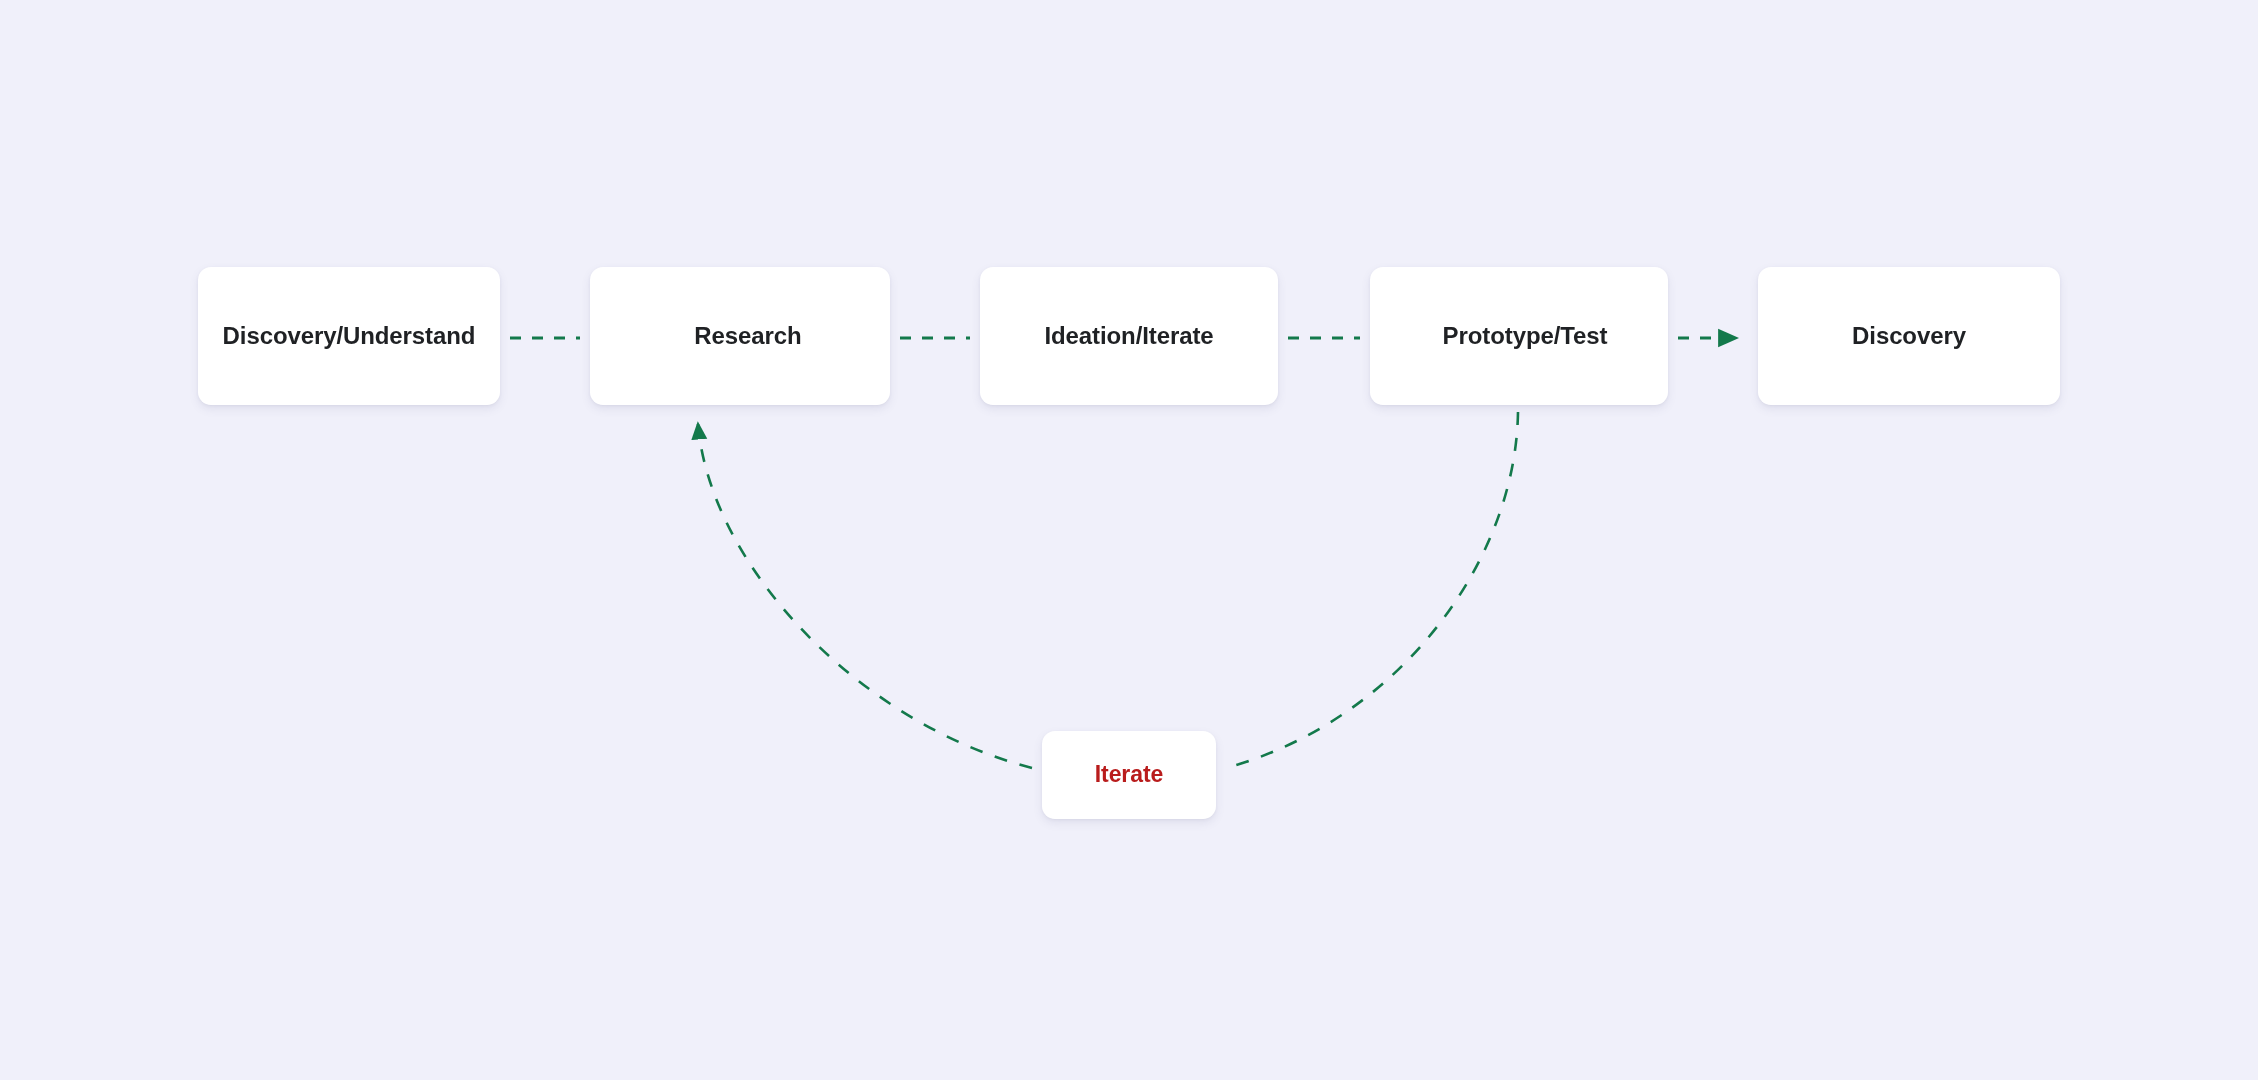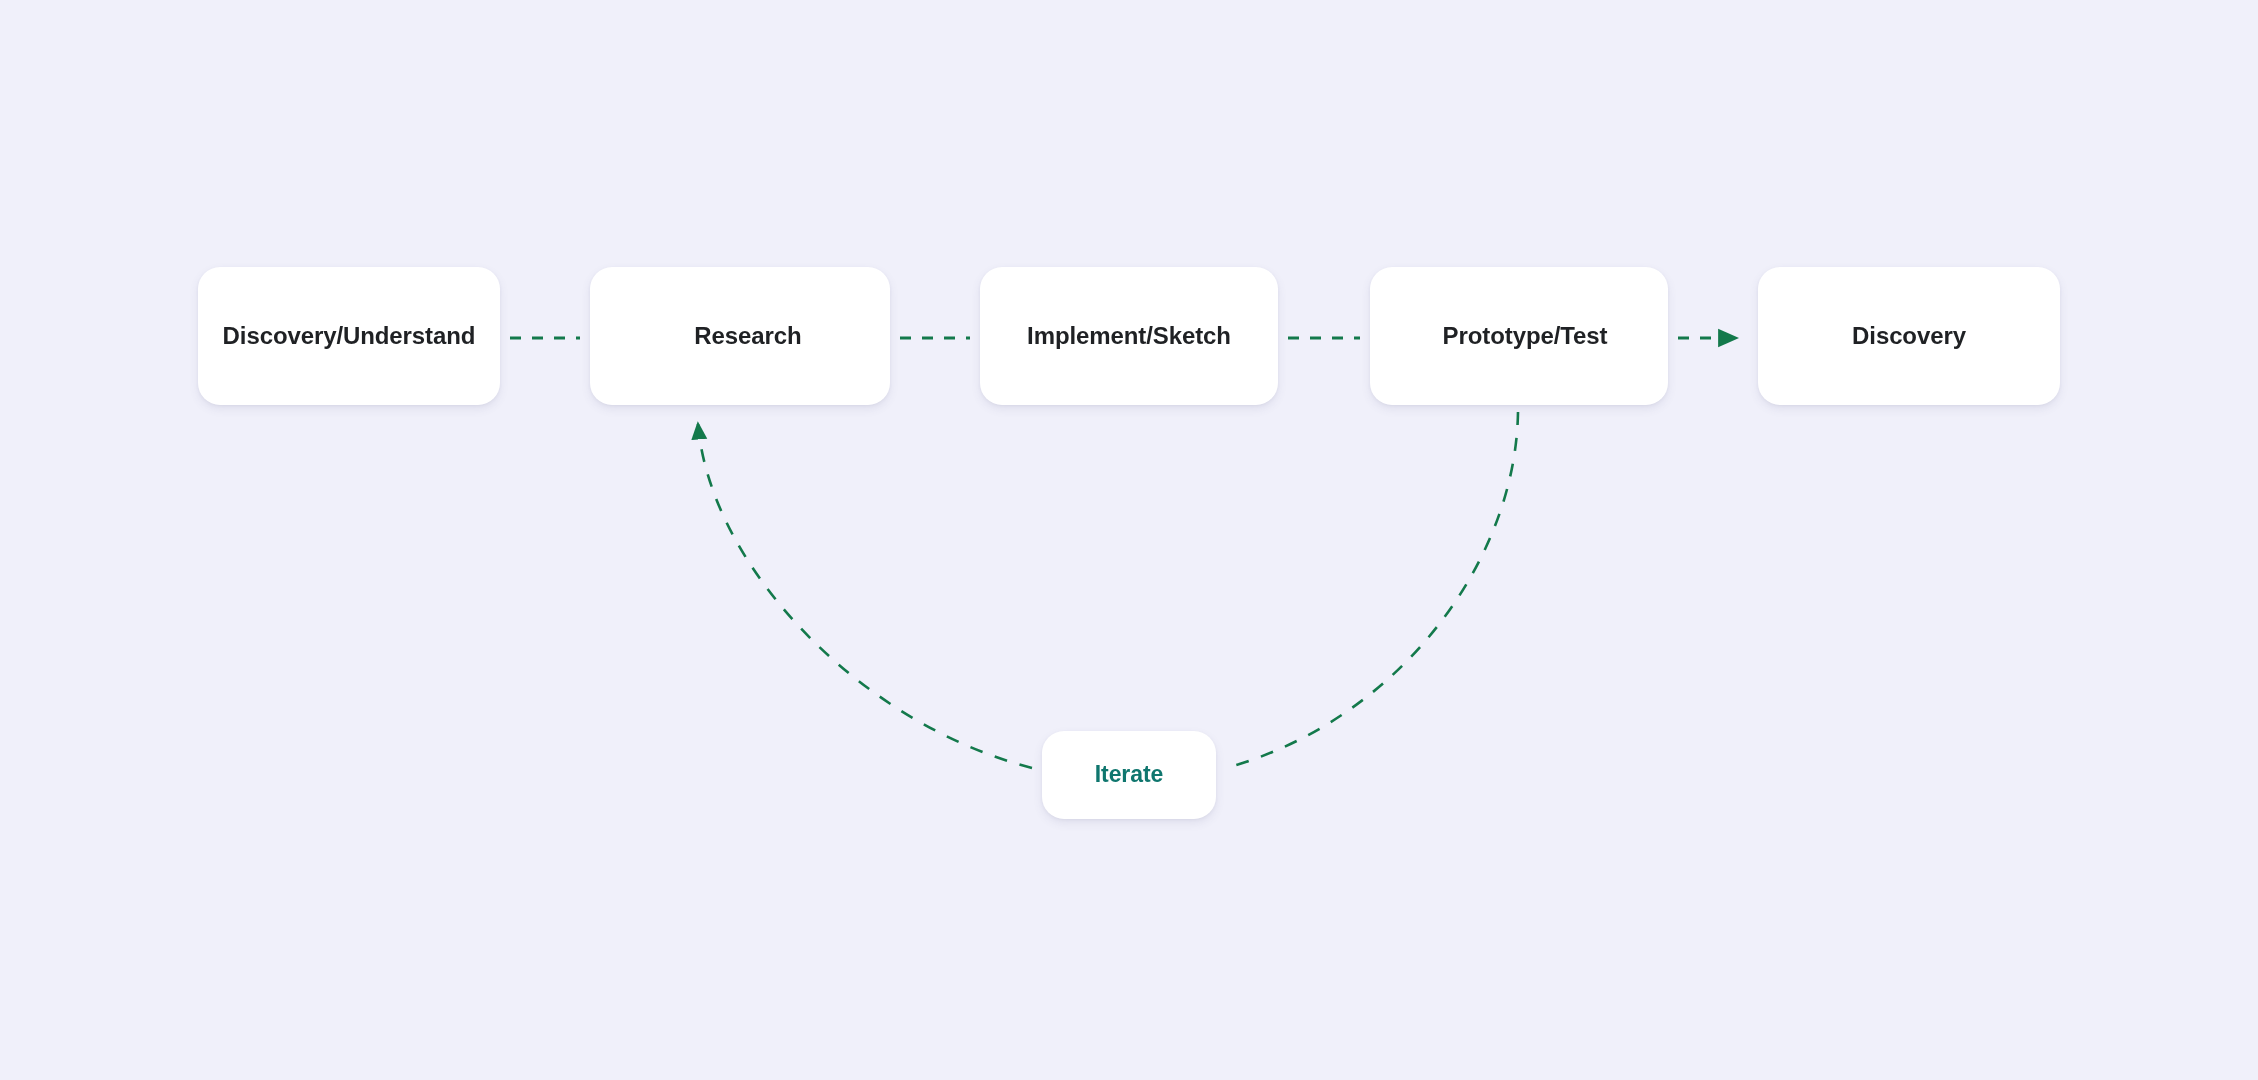--- a/index.html
+++ b/index.html
@@ -24,21 +24,21 @@
     position: absolute;
     left: 0;
     top: 0;
     width: 2258px;
     height: 1080px;
     pointer-events: none;
   }
   .node {
     position: absolute;
     background: #ffffff;
-    border-radius: 22px;
+    border-radius: 13px;
     box-shadow: 0 4px 10px rgba(80, 80, 130, 0.10),
                 0 1px 3px rgba(80, 80, 130, 0.07);
     display: flex;
     align-items: center;
     justify-content: center;
     box-sizing: border-box;
   }
   .node-label {
     font-size: 24px;
     font-weight: bold;
@@ -79,28 +79,28 @@
 
   <div class="node node-discovery" style="left: 198px; top: 267px; width: 302px; height: 138px; background: rgb(255, 255, 255);">
     <span class="node-label" style="color: rgb(31, 33, 36);">Discovery/Understand</span>
   </div>
 
   <div class="node node-research" style="left: 590px; top: 267px; width: 300px; height: 138px; background: rgb(255, 255, 255); padding-left: 16px;">
     <span class="node-label" style="color: rgb(31, 33, 36);">Research</span>
   </div>
 
   <div class="node node-ideation" style="left: 980px; top: 267px; width: 298px; height: 138px; background: rgb(255, 255, 255);">
-    <span class="node-label" style="color: rgb(31, 33, 36);">Implement/Sketch</span>
+    <span class="node-label" style="color: rgb(31, 33, 36);">Ideation/Iterate</span>
   </div>
 
   <div class="node node-prototype" style="left: 1370px; top: 267px; width: 298px; height: 138px; background: rgb(255, 255, 255);">
     <span class="node-label" style="color: rgb(31, 33, 36); margin-left: 12px;">Prototype/Test</span>
   </div>
 
   <div class="node node-implement" style="left: 1758px; top: 267px; width: 302px; height: 138px; background: rgb(255, 255, 255);">
     <span class="node-label" style="color: rgb(31, 33, 36);">Discovery</span>
   </div>
 
   <div class="node node-iterate" style="left: 1042px; top: 731px; width: 174px; height: 88px; background: rgb(255, 255, 255);">
-    <span class="node-label" style="color: #0f766e;">Iterate</span>
+    <span class="node-label" style="color: #b91c1c;">Iterate</span>
   </div>
 
 </div>
 
 </body></html>

